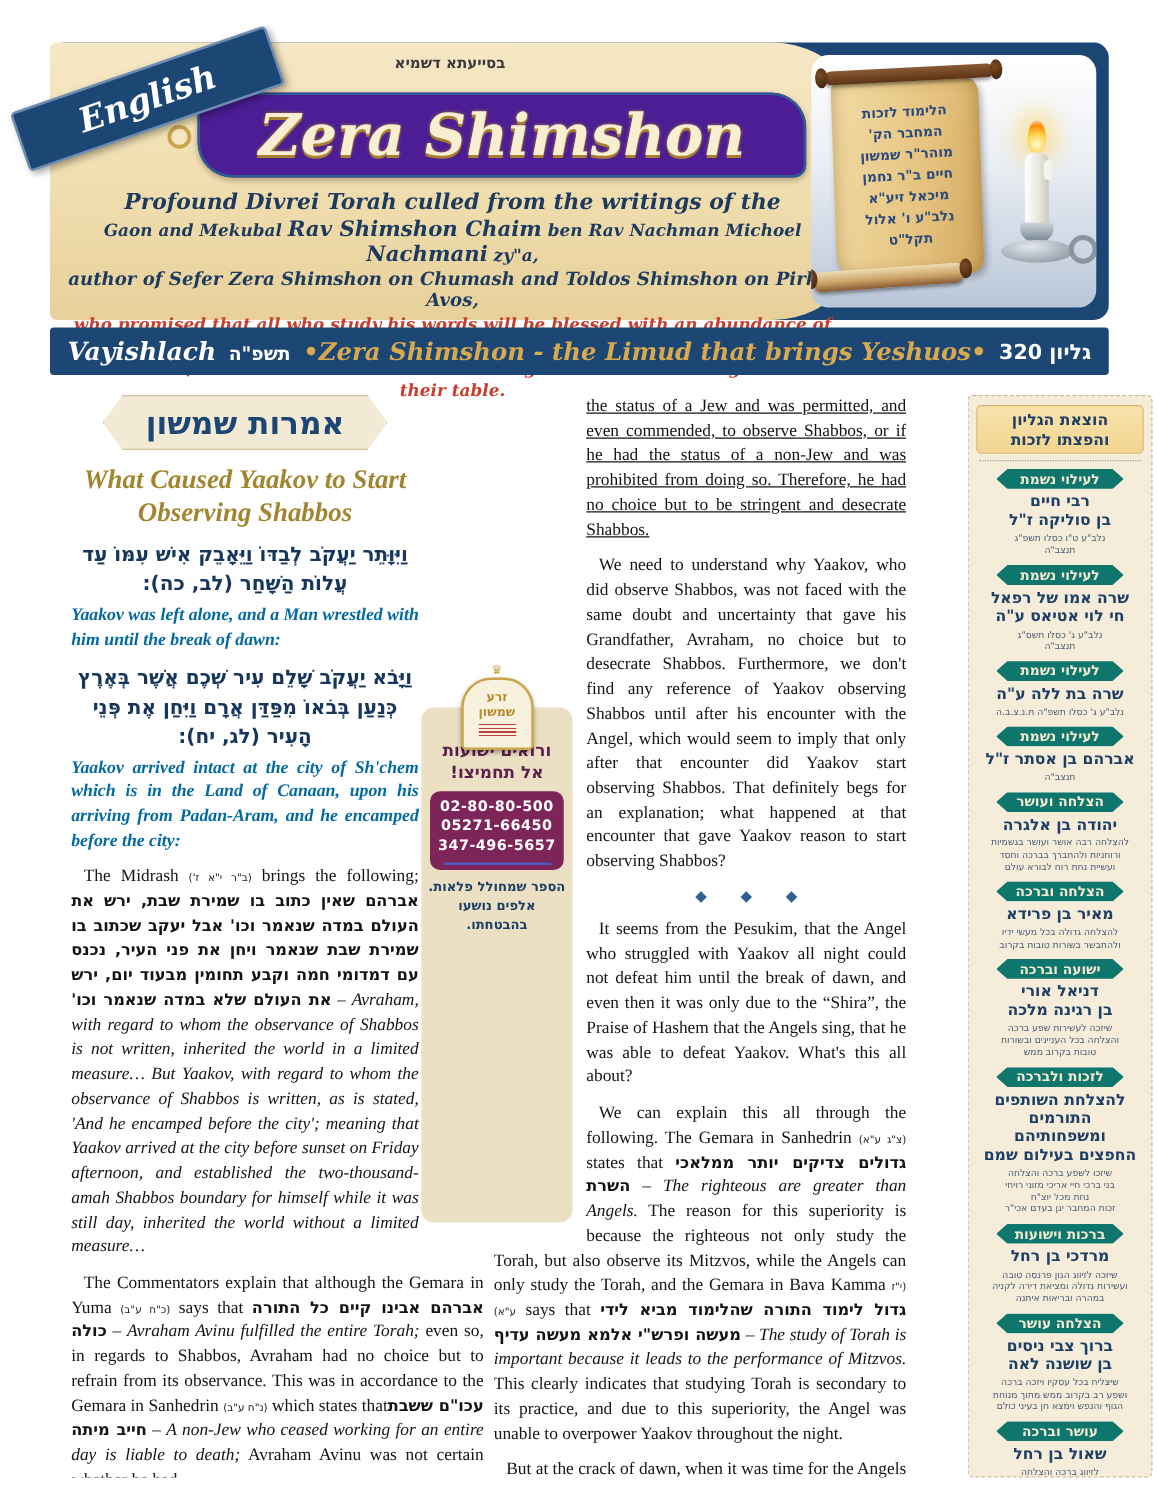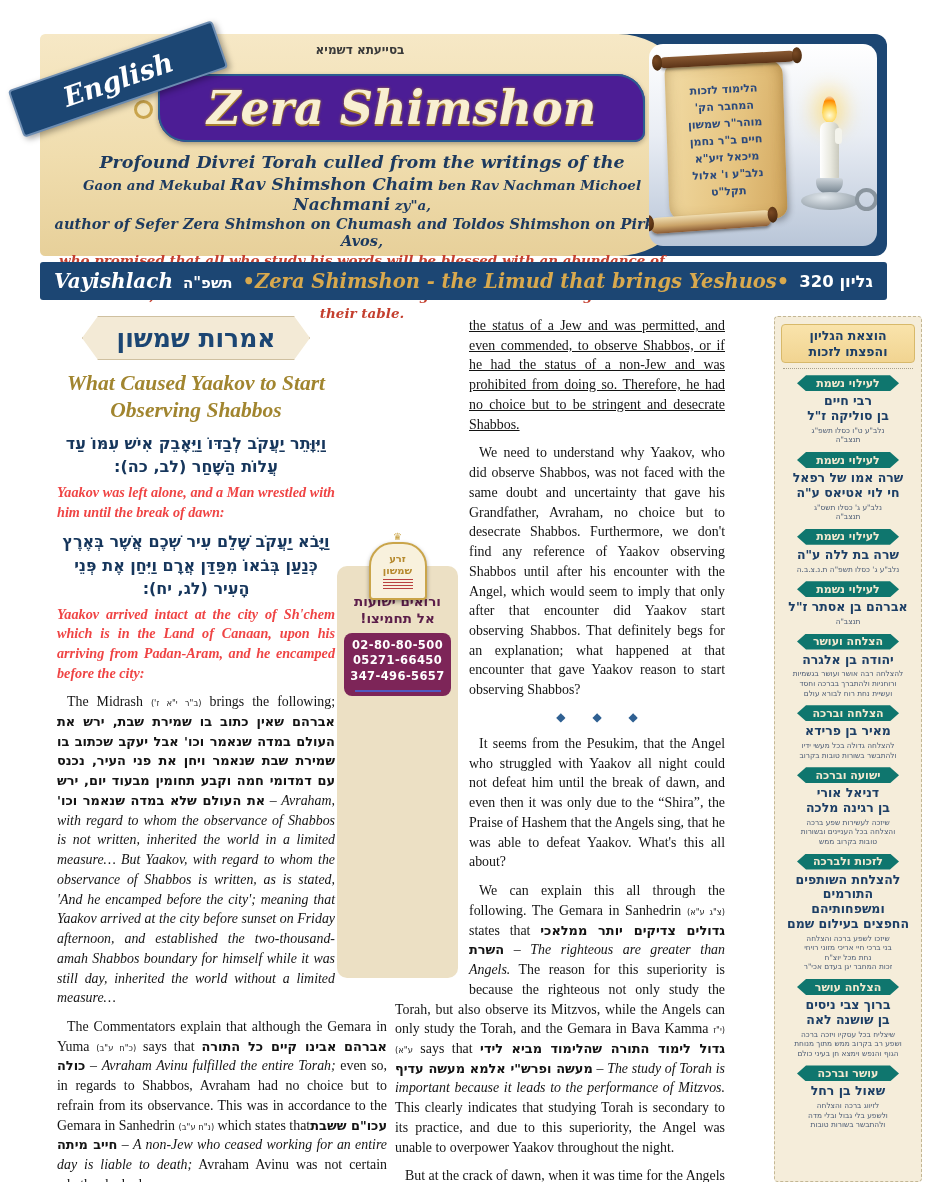--- a/index.html
+++ b/index.html
@@ -69,21 +69,21 @@
   .colL{position:absolute;left:57px;top:316px;width:330px;height:866px;overflow:hidden;}
   .colM{position:absolute;left:395px;top:316px;width:330px;height:866px;overflow:hidden;}
   .cutout-r{float:right;width:52px;height:414px;margin-top:246px;}
   .cutout-l{float:left;width:74px;height:448px;margin-top:222px;}
   .badge-amaros{width:226px;height:42px;margin:0 auto;background:#f3ead6;border:1.5px solid #cfc0a0;
     clip-path:polygon(0 50%,16px 0,calc(100% - 16px) 0,100% 50%,calc(100% - 16px) 100%,16px 100%);
     display:flex;align-items:center;justify-content:center;
     font:bold 25px "DejaVu Sans",sans-serif;color:#1c4673;}
   .art-heading{margin-top:10px;text-align:center;font:italic bold 21.5px "Liberation Serif",serif;color:#a1852f;line-height:1.25;}
   .verse{margin-top:8px;direction:rtl;text-align:center;font:bold 16px "DejaVu Sans",sans-serif;color:#16365c;line-height:1.45;}
-  .trans{margin:5px 0 0 0;font:italic bold 14.2px "Liberation Serif",serif;color:#ef4444;text-align:justify;line-height:1.38;}
+  .trans{margin:5px 0 0 0;font:italic bold 14.2px "Liberation Serif",serif;color:#0369a1;text-align:justify;line-height:1.38;}
   .body-p{margin:9px 0 0 0;font-size:13.9px;color:#141414;text-align:justify;line-height:1.42;text-indent:10px;}
   .body-p.noindent{text-indent:0;}
   .run-i{font-style:italic;}
   .run-he{font-family:"DejaVu Sans",sans-serif;font-weight:bold;font-size:.93em;direction:rtl;unicode-bidi:isolate;}
   .run-cite{font-family:"DejaVu Sans",sans-serif;font-size:.6em;direction:rtl;unicode-bidi:isolate;color:#222;}
   .separator{margin:10px 0 2px 0;text-align:center;color:#2f6092;font-size:12px;letter-spacing:12px;text-indent:12px;}
   
   .ad{position:absolute;left:337px;top:566px;width:121px;height:412px;background:#ece0c4;border-radius:10px;z-index:5;
     box-sizing:border-box;padding:4px;}
   .ad-logo{position:absolute;left:50%;top:-34px;transform:translateX(-50%);width:58px;height:66px;z-index:6;text-align:center;}
@@ -202,20 +202,22 @@
   </div>
   <div class="ad-cta" dir="rtl">תורמים
 ורואים ישועות
 אל תחמיצו!</div>
   <div class="ad-phones">
     <div class="phone">02-80-80-500</div>
     <div class="phone">05271-66450</div>
     <div class="phone">347-496-5657</div>
     <div class="ad-link"></div>
   </div>
+  <div class="ad-tag">הספר שמחולל פלאות.
+אלפים נושעו בהבטחתו.</div>
 </div>
 
 <div class="sidebar">
   <div class="sb-header" style="white-space:pre-line;">הוצאת הגליון
 והפצתו לזכות</div>
   <div class="sb-sep"></div>
 
   <div class="sb-entry">
     <div class="sb-ribbon">לעילוי נשמת</div>
     <div class="sb-name">רבי חיים
@@ -266,20 +268,27 @@
     <div class="sb-name">להצלחת השותפים
 התורמים
 ומשפחותיהם
 החפצים בעילום שמם</div>
     <div class="sb-small">שיזכו לשפע ברכה והצלחה
 בני ברכי חיי אריכי מזוני רויחי
 נחת מכל יוצ"ח
 זכות המחבר יגן בעדם אכי"ר</div>
   </div>
   <div class="sb-entry">
+    <div class="sb-ribbon">ברכות וישועות</div>
+    <div class="sb-name">מרדכי בן רחל</div>
+    <div class="sb-small">שיזכה לזיווג הגון פרנסה טובה
+ועשירות גדולה ומציאת דירה לקניה
+במהרה ובריאות איתנה</div>
+  </div>
+  <div class="sb-entry">
     <div class="sb-ribbon">הצלחה עושר</div>
     <div class="sb-name">ברוך צבי ניסים
 בן שושנה לאה</div>
     <div class="sb-small">שיצליח בכל עסקיו ויזכה ברכה
 ושפע רב בקרוב ממש מתוך מנוחת
 הגוף והנפש וימצא חן בעיני כולם</div>
   </div>
   <div class="sb-entry">
     <div class="sb-ribbon">עושר וברכה</div>
     <div class="sb-name">שאול בן רחל</div>

